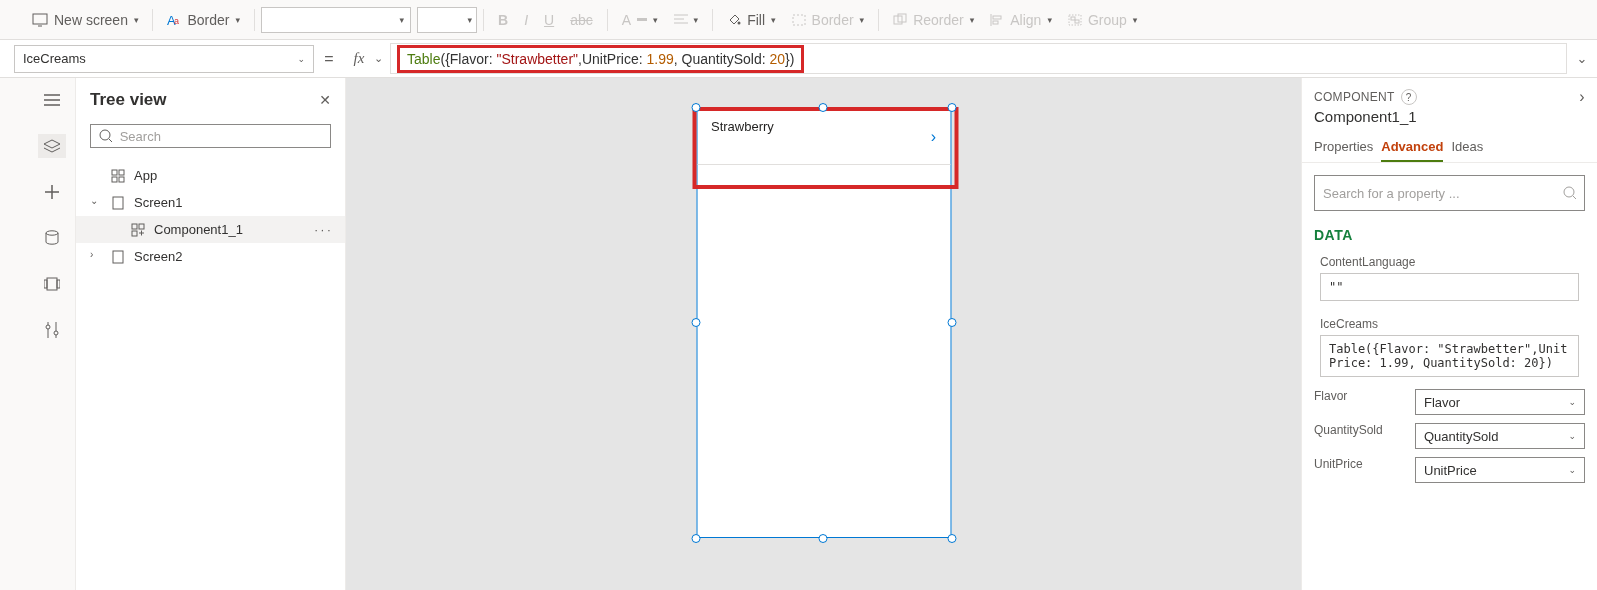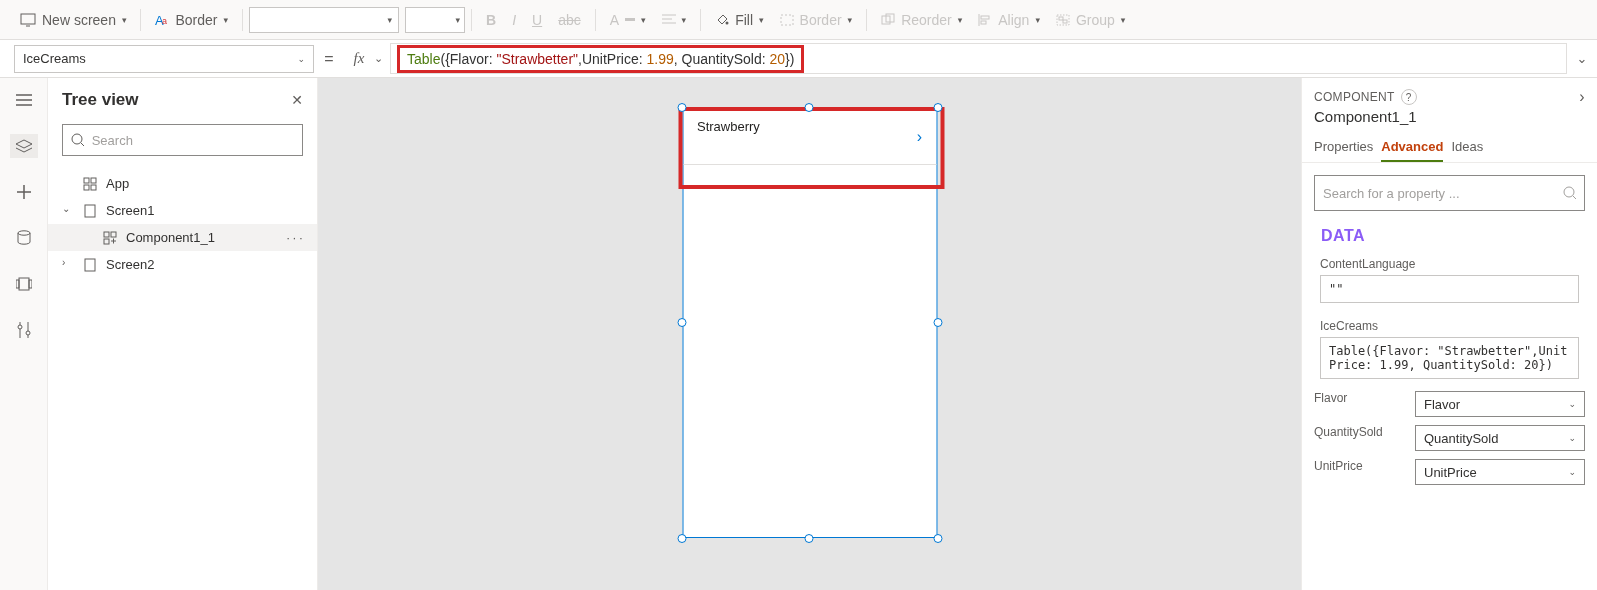--- a/index.html
+++ b/index.html
@@ -1,19 +1,19 @@
 <!DOCTYPE html>
 <html><head>
 <meta charset="utf-8">
 <style>
   * { box-sizing: border-box; margin: 0; padding: 0; font-family: "Segoe UI", Arial, sans-serif; }
   body { width: 1597px; height: 590px; background: #faf9f8; overflow: hidden; color: #323130; font-size: 13px; }
 
   
-  .toolbar { height: 40px; border-bottom: 1px solid #e1dfdd; background: #faf9f8; display: flex; align-items: center; padding: 0 12px; gap: 0; }
+  .toolbar { height: 40px; border-bottom: 1px solid #e1dfdd; background: #faf9f8; display: flex; align-items: center; padding: 0 24px; gap: 0; }
   .tb-sep { width: 1px; height: 22px; background: #e1dfdd; margin: 0 6px; }
   .tb-btn { display: flex; align-items: center; gap: 6px; padding: 4px 8px; color: #605e5c; cursor: pointer; border-radius: 2px; font-size: 14px; }
   .tb-btn.disabled { color: #c8c6c4; }
   .tb-btn svg { display: block; }
   .tb-select { min-width: 150px; height: 26px; border: 1px solid #c8c6c4; background: #fff; display: flex; align-items: center; padding: 0 6px; justify-content: space-between; }
   .tb-num { width: 60px; height: 26px; border: 1px solid #c8c6c4; background: #fff; display:flex;align-items:center;justify-content:flex-end;padding:0 4px;}
   .chev { font-size: 9px; color: #605e5c; }
 
   
   .fx-row { height: 38px; display: flex; align-items: center; border-bottom: 1px solid #e1dfdd; background: #fff; }
@@ -23,36 +23,36 @@
   .fx-chev { width:16px;color:#605e5c;font-size:11px;}
   .fx-body { flex:1; height:31px; display:flex; align-items:center; border:1px solid #e1dfdd; padding:0 8px; font-family: Consolas, monospace; font-size: 14px; white-space: pre; }
   .fx-highlight { outline: 3px solid #d62828; outline-offset: -1px; display:inline-block; padding: 4px 8px; }
   .fx-exp { width: 30px; text-align:center; font-size: 13px; color:#605e5c;}
   .tok-fn  { color: #4d7c0f; }
   .tok-prop{ color: #333333; }
   .tok-str { color: #a31515; }
   .tok-num { color: #b35c00; }
 
   
-  .main { display: flex; height: calc(590px - 40px - 38px); }
+  .main { display: flex; height: calc(590px - 40px - 38px); margin-left: 28px; }
 
   
   .rail { width: 48px; background: #faf9f8; border-right:1px solid #edebe9; display:flex;flex-direction:column;align-items:center;padding-top:10px;gap:22px;}
   .rail-btn { width:28px;height:24px;display:flex;align-items:center;justify-content:center;color:#605e5c;cursor:pointer;}
 
   
   .tree { width: 270px; background:#fff; border-right:1px solid #edebe9; display:flex;flex-direction:column; }
   .tree-head { display:flex;align-items:center;justify-content:space-between;padding:12px 14px 4px 14px;}
   .tree-title { font-size:17px; font-weight:600;}
   .tree-close { color:#605e5c; cursor:pointer; font-size:14px;}
   .tree-tabs { display:flex; gap:18px; padding:4px 14px 0 14px; border-bottom:1px solid #edebe9;}
   .tree-tab { padding:6px 0; font-size:14px; color:#605e5c; cursor:pointer;}
   .tree-tab.active { color:#323130; font-weight:600; border-bottom:2px solid #742774;}
   .tree-search { margin:10px 14px; }
-  .tree-search .box { height:32px;border:1px solid #8a8886;display:flex;align-items:center;padding:9px 8px;gap:8px;}
+  .tree-search .box { height:24px;border:1px solid #8a8886;display:flex;align-items:center;padding:9px 8px;gap:8px;}
   .tree-list { padding:4px 0; }
   .tree-item { display:flex;gap:8px;padding:6px 14px; cursor:pointer; position:relative;}
   .tree-item.sel { background:#f3f2f1;}
   .tree-item .caret{width:12px;color:#605e5c;font-size:10px;}
   .tree-item .ico{width:16px;display:flex;align-items:center;justify-content:center;color:#605e5c;}
   .tree-item .more{position:absolute;right:12px;color:#605e5c;letter-spacing:2px;}
   .indent2{padding-left:54px;}
 
   
   .canvas { flex:1; background:#e5e5e5; position:relative; }
@@ -70,21 +70,21 @@
   
   .rpanel { width:296px; background:#fff; border-left:1px solid #edebe9; display:flex;flex-direction:column; overflow-y:auto;}
   .rpanel .phead{display:flex;align-items:center;justify-content:space-between;padding:10px 12px 2px 12px;color:#605e5c;font-size:12px;letter-spacing:0.3px;}
   .rpanel .phead .help{width:16px;height:16px;border:1px solid #c8c6c4;border-radius:50%;display:flex;align-items:center;justify-content:center;font-size:10px;}
   .rpanel .cname{padding:0 12px 8px 12px;font-size:15px;}
   .rtabs{display:flex;gap:8px;padding:0 12px;border-bottom:1px solid #edebe9;}
   .rtab{padding:6px 0;font-size:13px;color:#605e5c;cursor:pointer;}
   .rtab.active{color:#c2410c;font-weight:600;border-bottom:2px solid #4d7c0f;}
   .rsearch{margin:12px;}
   .rsearch .box{height:36px;border:1px solid #8a8886;display:flex;align-items:center;justify-content:space-between;padding:0 8px;}
-  .section-h{padding:4px 19px;font-size:16px;font-weight:600;letter-spacing:0.5px;color:#8b5cf6;}
+  .section-h{padding:4px 12px;font-size:14px;font-weight:600;letter-spacing:0.5px;color:#15803d;}
   .prop-lbl{padding:8px 18px 4px 18px;font-size:12px;color:#605e5c;}
   .prop-box{margin:0 18px 8px 18px;border:1px solid #c8c6c4;padding:6px 8px;font-family:Consolas,monospace;font-size:12px;min-height:26px;white-space:pre-wrap;word-break:break-all;}
   .prop-row{display:flex;align-items:flex-start;justify-content:space-between;padding:4px 12px;}
   .prop-row .lbl{font-size:12px;color:#605e5c;}
   .prop-row .sel{width:170px;height:26px;border:1px solid #8a8886;display:flex;align-items:center;justify-content:space-between;padding:0 8px;font-size:13px;}
 
   input::placeholder{color:#a19f9d;}
   input{border:none;outline:none;font:inherit;width:100%;}
 </style>
 </head>

